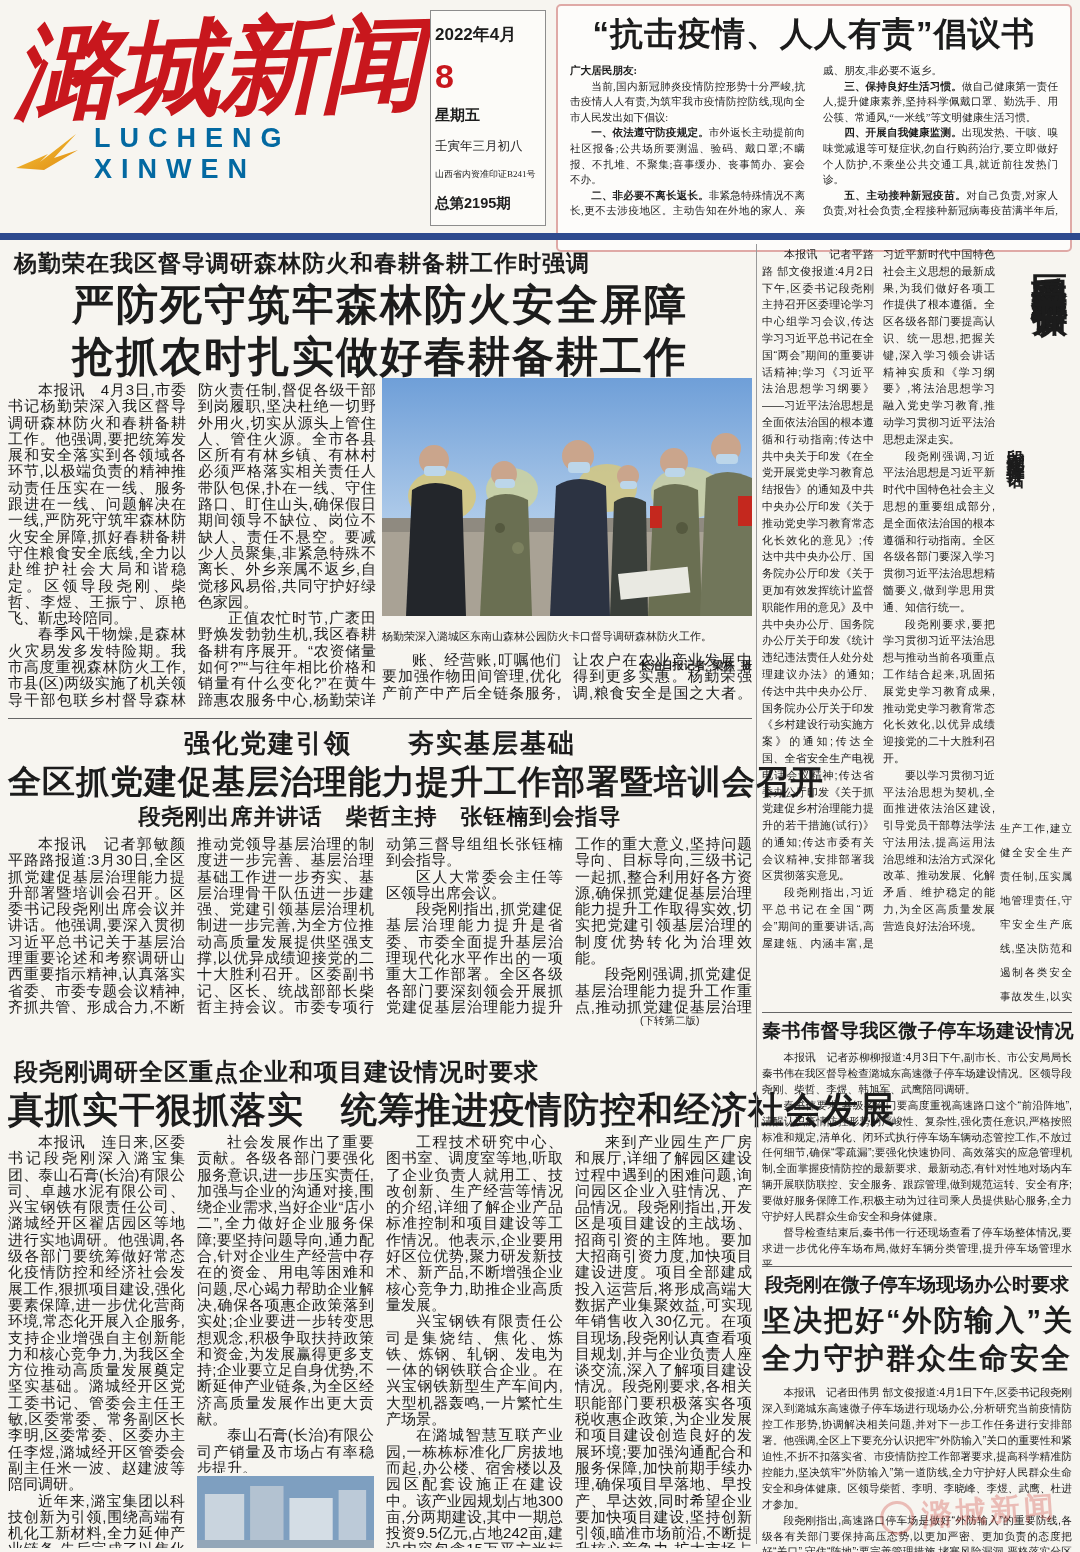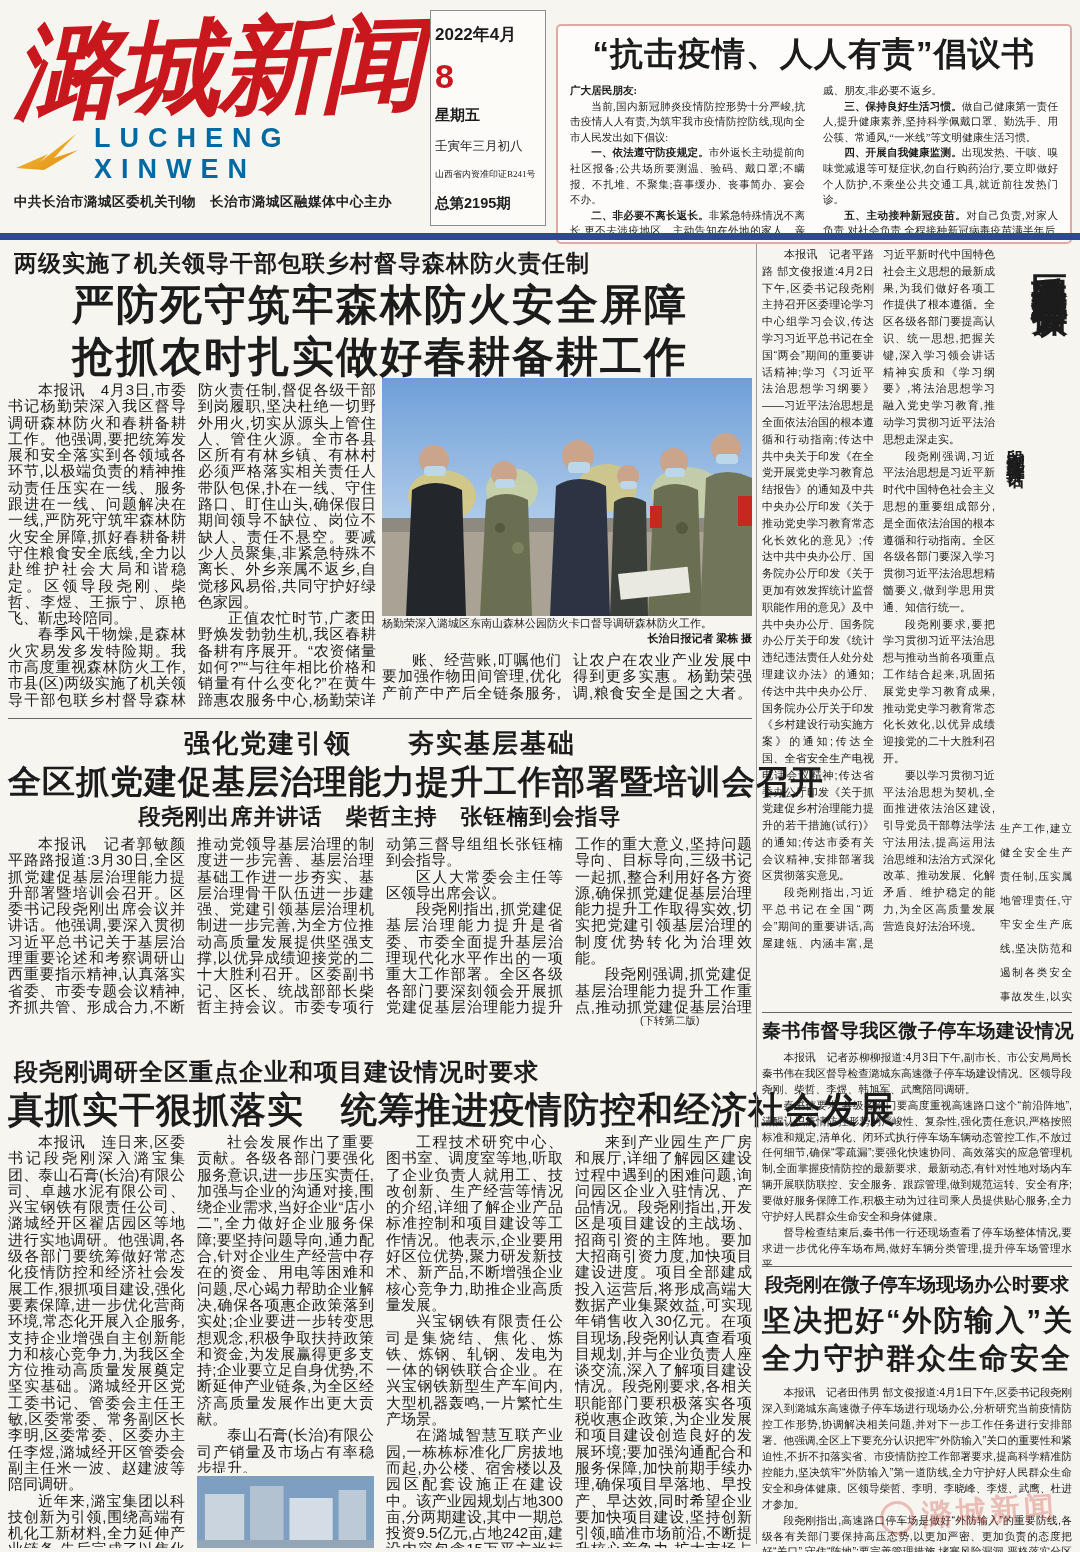--- a/index.html
+++ b/index.html
@@ -47,21 +47,21 @@
   .kicker-serif{font-family:"Liberation Serif","DejaVu Serif",serif; font-weight:bold;}
   .bodytxt{font-size:15px; line-height:16.3px; text-align:justify; overflow:hidden;}
   .bodytxt p{margin:0; text-indent:2em;}
   .hline{border-top:1px solid #666;}
   .vline{border-left:1px solid #999;}
   
   .main-kicker{font-size:23px; letter-spacing:1px;}
   .main-headline{font-size:42px; font-weight:900; text-align:center; letter-spacing:2px; line-height:1.18; white-space:nowrap;}
   .main-cols{column-count:2; column-gap:12px;}
   .photo-frame{width:370px; height:238px; overflow:hidden; background:#9cc3e8;}
-  .caption{font-family:Liberation Serif, serif; font-size:11px; line-height:15px; margin-top:0;}
+  .caption{font-family:Liberation Mono, monospace; font-size:11px; line-height:15px; margin-top:14px;}
   .credit{text-align:right; font-weight:bold;}
   
   .party-kicker{text-align:center; font-size:26px; letter-spacing:2px;}
   .party-headline{font-size:33px; font-weight:900; text-align:center; letter-spacing:1px; white-space:nowrap;}
   .party-deck{font-size:22px; font-weight:bold; text-align:center; letter-spacing:1px;}
   .party-body{column-count:4; column-gap:12px; height:190px;}
   .cont-note{font-size:10.5px;}
   
   .res-kicker{font-size:24px; letter-spacing:1px;}
   .res-headline{font-size:36px; font-weight:900; text-align:center; letter-spacing:1px; white-space:nowrap;}
@@ -104,49 +104,48 @@
               <linearGradient id="g1" x1="0" y1="0" x2="1" y2="1">
             <stop offset="0" stop-color="#f6c93c"></stop>
                 <stop offset="1" stop-color="#e08a12"></stop>
           </linearGradient>
             </defs>
           <path d="M2 40 L34 26 L26 34 L62 6 L40 30 L64 22 L30 42 Z" fill="url(#g1)"></path>
         </svg>
       </span>
       <span class="mast-latin">LUCHENG  XINWEN</span>
     </div>
-    <div class="mast-organ">中共长治市潞城区委机关刊物　长治市潞城区融媒体中心主办</div>
   </div>
 
   <div class="abs datebox" style="left:430px; top:10px; width:116px; height:216px;">
     <div class="db-ym">2022年4月</div>
     <div class="db-day">8</div>
     <div class="db-week">星期五</div>
     <div class="db-lunar">壬寅年三月初八</div>
     <div class="db-lic">山西省内资准印证B241号</div>
     <div class="db-issue">总第2195期</div>
   </div>
 
-  <div class="abs proposal" style="left:556px; top:24px; width:516px; height:220px;">
+  <div class="abs proposal" style="left:556px; top:4px; width:516px; height:248px;">
     <div class="prop-title">“抗击疫情、人人有责”倡议书</div>
     <div class="prop-body">
       <p class="nohang">广大居民朋友:</p>
       <p>当前,国内新冠肺炎疫情防控形势十分严峻,抗击疫情人人有责,为筑牢我市疫情防控防线,现向全市人民发出如下倡议:</p>
       <p><b>一、依法遵守防疫规定。</b><span>市外返长主动提前向社区报备;公共场所要测温、验码、戴口罩;不瞒报、不扎堆、不聚集;喜事缓办、丧事简办、宴会不办。</span></p>
       <p><b>二、非必要不离长返长。</b><span>非紧急特殊情况不离长,更不去涉疫地区。主动告知在外地的家人、亲戚、朋友,非必要不返乡。</span></p>
       <p><b>三、保持良好生活习惯。</b><span>做自己健康第一责任人,提升健康素养,坚持科学佩戴口罩、勤洗手、用公筷、常通风,“一米线”等文明健康生活习惯。</span></p>
       <p><b>四、开展自我健康监测。</b><span>出现发热、干咳、嗅味觉减退等可疑症状,勿自行购药治疗,要立即做好个人防护,不乘坐公共交通工具,就近前往发热门诊。</span></p>
       <p><b>五、主动接种新冠疫苗。</b><span>对自己负责,对家人负责,对社会负责,全程接种新冠病毒疫苗满半年后,尽快完成同源或序贯加强免疫接种。</span></p>
 
     </div>
   </div>
 
   <div class="abs bluebar" style="left:0; top:233px;"></div>
 
-  <div class="abs kicker-serif main-kicker" style="left:14px; top:248px; width:740px;">两级实施了机关领导干部包联乡村督导森林防火责任制</div>
+  <div class="abs kicker-serif main-kicker" style="left:14px; top:248px; width:740px;">杨勤荣在我区督导调研森林防火和春耕备耕工作时强调</div>
   <div class="abs main-headline" style="left:8px; top:280px; width:744px;">严防死守筑牢森林防火安全屏障</div>
   <div class="abs main-headline" style="left:8px; top:332px; width:744px;">抢抓农时扎实做好春耕备耕工作</div>
 
   <div class="abs bodytxt main-cols" style="left:8px; top:382px; width:368px; height:332px;">
     <p>本报讯　4月3日,市委书记杨勤荣深入我区督导调研森林防火和春耕备耕工作。他强调,要把统筹发展和安全落实到各领域各环节,以极端负责的精神推动责任压实在一线、服务跟进在一线、问题解决在一线,严防死守筑牢森林防火安全屏障,抓好春耕备耕守住粮食安全底线,全力以赴维护社会大局和谐稳定。区领导段尧刚、柴哲、李煜、王振宁、原艳飞、靳忠玲陪同。</p>
     <p>春季风干物燥,是森林火灾易发多发特险期。我市高度重视森林防火工作,市县(区)两级实施了机关领导干部包联乡村督导森林防火责任制,督促各级干部到岗履职,坚决杜绝一切野外用火,切实从源头上管住人、管住火源。全市各县区所有有林乡镇、有林村必须严格落实相关责任人带队包保,扑在一线、守住路口、盯住山头,确保假日期间领导不缺位、岗位不缺人、责任不悬空。要减少人员聚集,非紧急特殊不离长、外乡亲属不返乡,自觉移风易俗,共同守护好绿色家园。</p>
     <p>正值农忙时节,广袤田野焕发勃勃生机,我区春耕备耕有序展开。“农资储量如何?”“与往年相比价格和销量有什么变化?”在黄牛蹄惠农服务中心,杨勤荣详细了解农资储备供应、市场需求等情况,给种粮大户算起投入</p>
   </div>
 
   <div class="abs" style="left:382px; top:378px; width:370px;">

